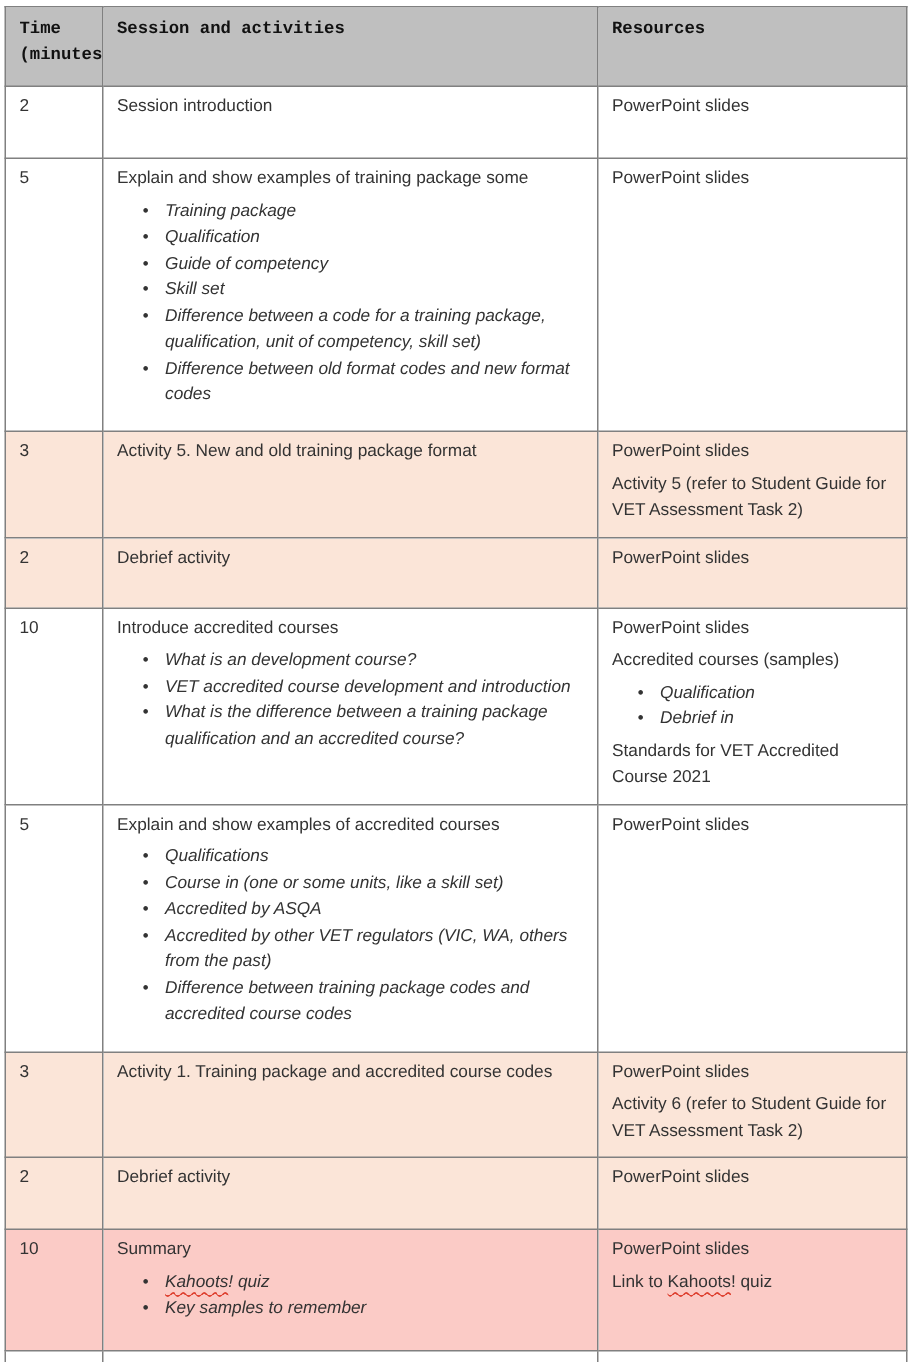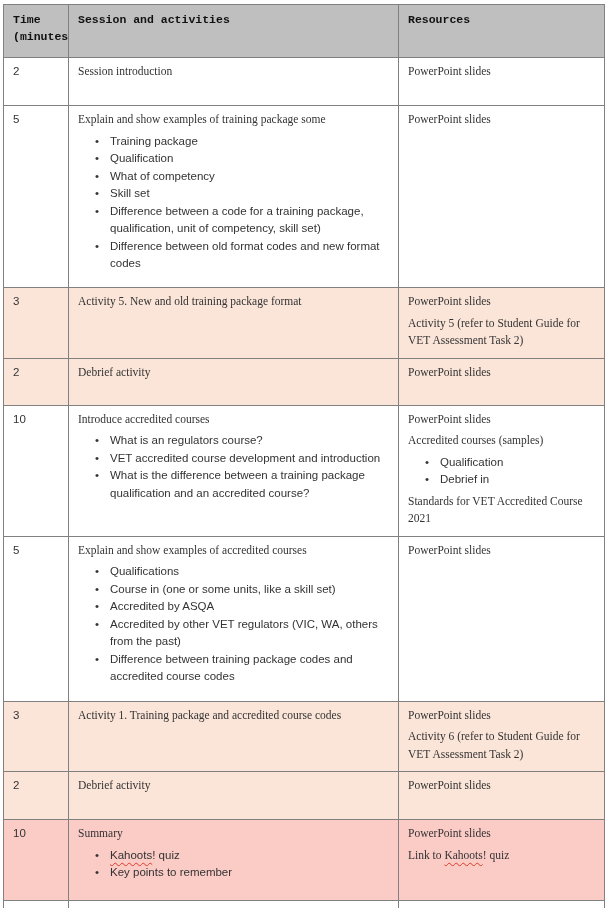--- a/index.html
+++ b/index.html
@@ -34,25 +34,26 @@
   }
   th {
     background: var(--header-bg, #bfbfbf);
     color: #111111;
     font-weight: bold;
     height: 41px;
     line-height: 16.5px;
     padding-top: 7px;
     font-family: Liberation Mono, monospace;
   }
-  td p { margin: 0 0 4px 0; font-family: Liberation Serif, serif; }
+  td p { margin: 0 0 4px 0; }
   td ul {
     list-style: none;
     margin: 1px 0 4px 0;
     padding: 0 0 0 32px;
+    font-style: italic;
   }
   td li { position: relative; }
   td li::before {
     content: "\2022";
     position: absolute;
     left: -15px;
     top: 0;
   }
   tr.activity td { background: var(--activity-bg, #fbe5d8); }
   tr.summary  td { background: var(--summary-bg, #fbcbc6); }
@@ -103,21 +104,21 @@
             <p>PowerPoint slides</p>
           </td>
         </tr>
         <tr class="plain">
           <td>5</td>
           <td>
             <p>Explain and show examples of training package some</p>
             <ul>
               <li>Training package</li>
               <li>Qualification</li>
-              <li>What of competency</li>
+              <li>Guide of competency</li>
               <li>Skill set</li>
               <li>Difference between a code for a training package, qualification, unit of competency, skill set)</li>
               <li>Difference between old format codes and new format codes</li>
             </ul>
           </td>
           <td>
             <p>PowerPoint slides</p>
           </td>
         </tr>
         <tr class="activity">
@@ -137,21 +138,21 @@
           </td>
           <td>
             <p>PowerPoint slides</p>
           </td>
         </tr>
         <tr class="plain">
           <td>10</td>
           <td>
             <p>Introduce accredited courses</p>
             <ul>
-              <li>What is an regulators course?</li>
+              <li>What is an development course?</li>
               <li>VET accredited course development and introduction</li>
               <li>What is the difference between a training package qualification and an accredited course?</li>
             </ul>
           </td>
           <td>
             <p>PowerPoint slides</p>
             <p>Accredited courses (samples)</p>
             <ul>
               <li>Qualification</li>
               <li>Debrief in</li>
@@ -193,21 +194,21 @@
           <td>
             <p>PowerPoint slides</p>
           </td>
         </tr>
         <tr class="summary">
           <td>10</td>
           <td>
             <p>Summary</p>
             <ul>
               <li><span class="sq">Kahoots</span>! quiz</li>
-              <li>Key points to remember</li>
+              <li>Key samples to remember</li>
             </ul>
           </td>
           <td>
             <p>PowerPoint slides</p>
             <p>Link to <span class="sq">Kahoots</span>! quiz</p>
           </td>
         </tr>
         <tr class="plain">
           <td>3</td>
           <td>

